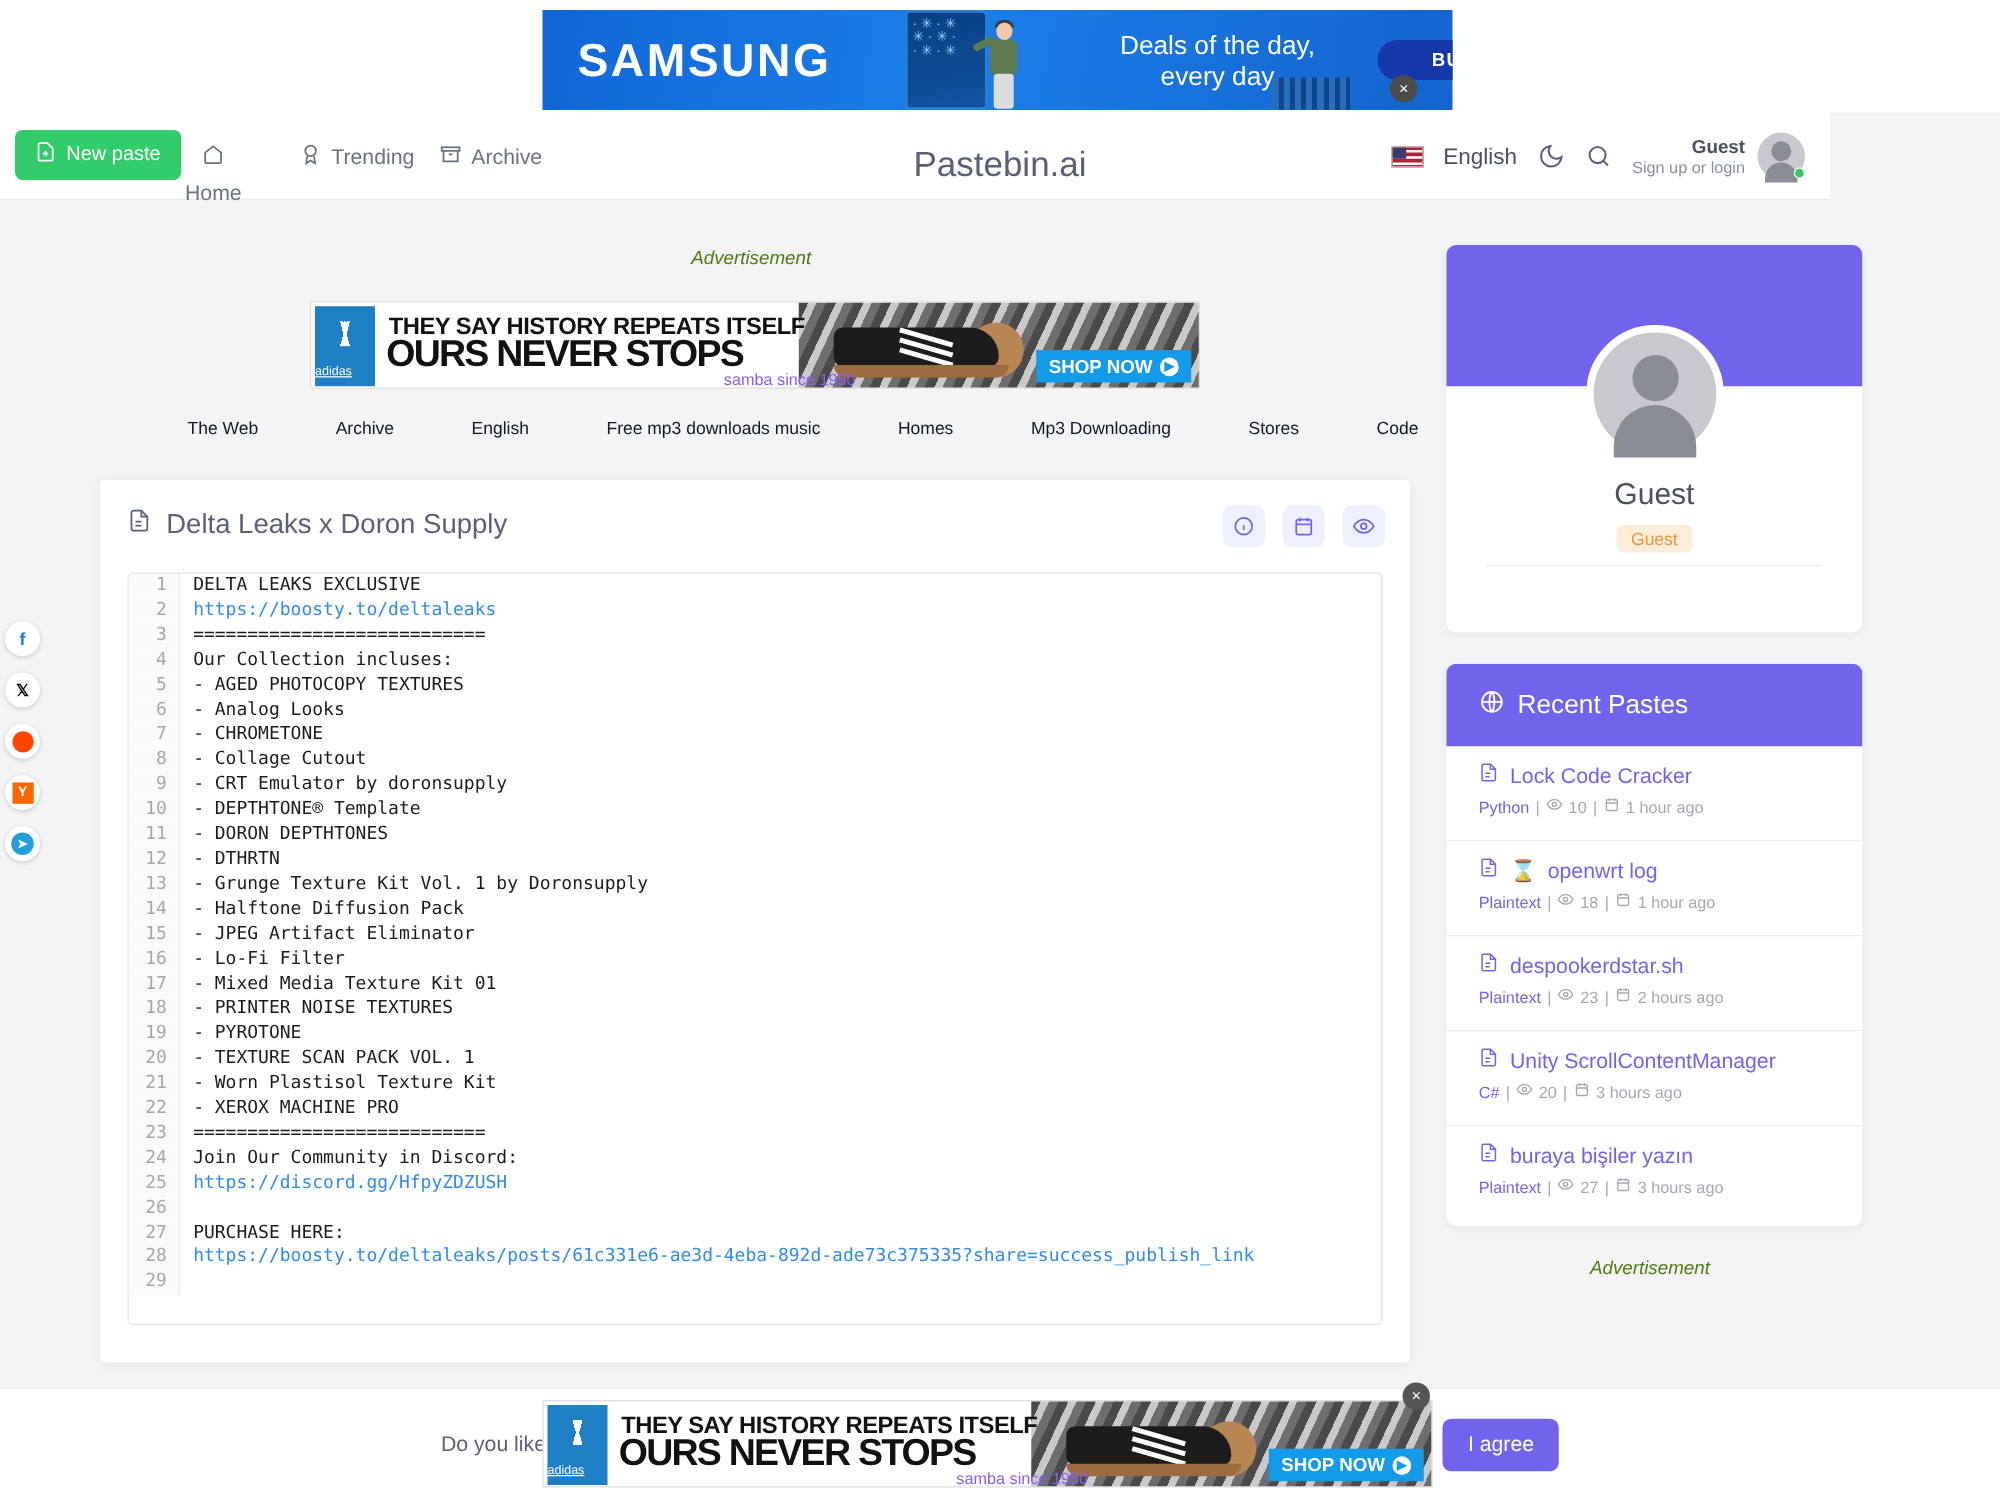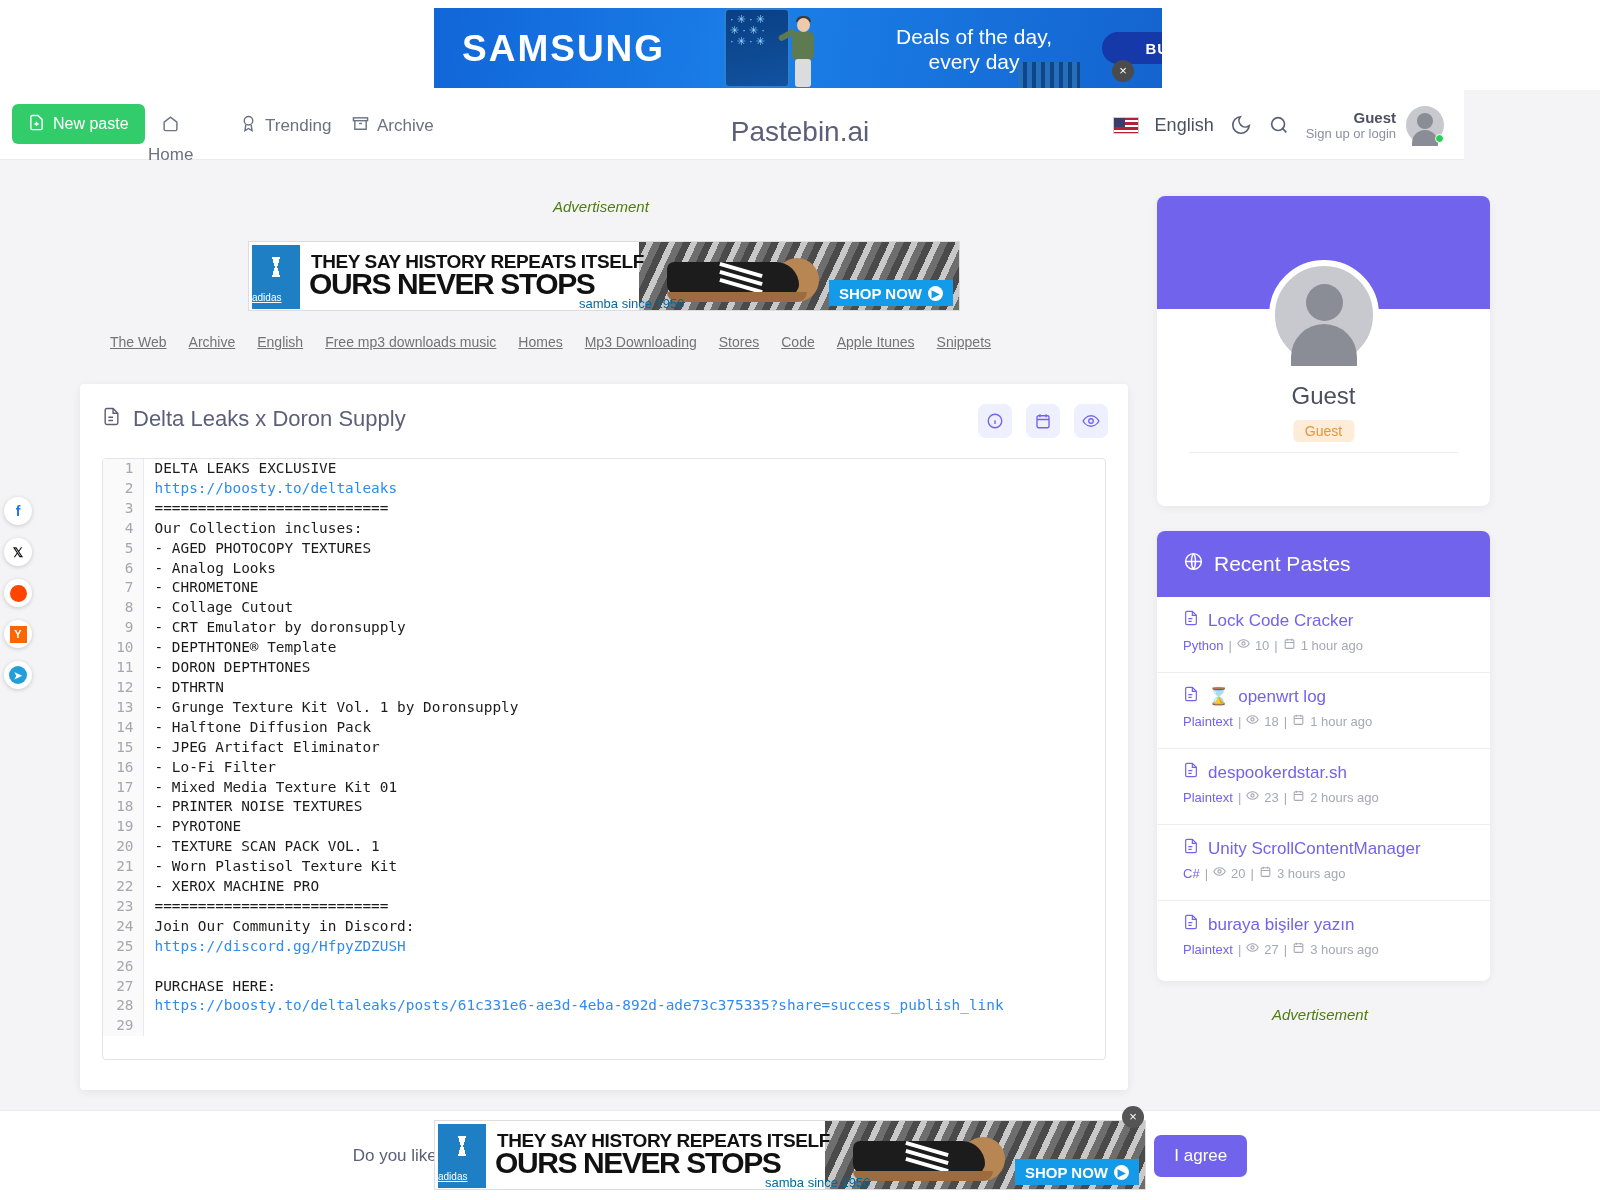--- a/index.html
+++ b/index.html
@@ -119,39 +119,39 @@
     background: #ffffff; border: 1px solid #ddd; overflow: hidden;
   }
   .adidas-logo { position: absolute; left: 3px; top: 3px; width: 48px; height: 64px; background: #1e7fc4; color:#fff; font-size:9px; }
   .adidas-logo .stripes{position:absolute;left:10px;top:12px;width:28px;height:20px;
     background: linear-gradient(75deg,transparent 46%,#fff 46% 54%,transparent 54%),
                 linear-gradient(90deg,transparent 46%,#fff 46% 54%,transparent 54%),
                 linear-gradient(105deg,transparent 46%,#fff 46% 54%,transparent 54%);}
   .adidas-logo .nm{position:absolute;left:0;bottom:6px;width:100%;text-align:left;font-size:10px;text-decoration:underline;}
   .adidas-l1 { position: absolute; left: 62px; top: 9px; font-size: 19px; font-weight: bold; color: #111; letter-spacing: -.4px;}
   .adidas-l2 { position: absolute; left: 60px; top: 25px; font-size: 30px; font-weight: bold; color: #111; letter-spacing: -1.4px;}
-  .adidas-l3 { position: absolute; left: 330px; top: 54px; font-size: 13px; color: #0369a1; }
+  .adidas-l3 { position: absolute; left: 330px; top: 54px; font-size: 13px; color: #8b5cf6; }
   .adidas-photo { position: absolute; left: 390px; top: 0; width: 322px; height: 70px;
     background: repeating-linear-gradient(115deg,#4a4a4a 0 7px,#c9c9c9 7px 13px, #6e6e6e 13px 20px); }
   .shoe { position:absolute; left:418px; top:14px; width:160px; height:48px;}
   .shoe .body{position:absolute;left:0;top:6px;width:132px;height:32px;background:#1c1c1c;border-radius:8px 26px 10px 10px;}
   .shoe .sole{position:absolute;left:0;top:36px;width:140px;height:10px;background:#9c6b3f;border-radius:0 0 10px 10px;}
   .shoe .s1{position:absolute;left:52px;top:12px;width:44px;height:4px;background:#fff;transform:rotate(16deg);}
   .shoe .s2{position:absolute;left:52px;top:20px;width:44px;height:4px;background:#fff;transform:rotate(16deg);}
   .shoe .s3{position:absolute;left:52px;top:28px;width:44px;height:4px;background:#fff;transform:rotate(16deg);}
   .shoe .heel{position:absolute;left:108px;top:2px;width:44px;height:44px;border-radius:50%;background:#b88653;}
   .shopnow {
     position: absolute; right: 6px; top: 38px; height: 26px; background: #139ae8;
     color: #fff; font-size: 15px; font-weight: bold; padding: 0 10px;
     display: flex; align-items: center; gap: 6px; cursor: pointer;
   }
   .shopnow .arr { width:15px;height:15px;border-radius:50%;background:#fff;color:#139ae8;font-size:10px;display:flex;align-items:center;justify-content:center;}
 
   .linkrow { position: absolute; left: 110px; top: 334px; width: 950px; display: flex; gap: 22px; }
-  .linkrow a { color: #737373; font-size: 14px; text-decoration: underline; cursor: pointer; white-space: nowrap; }
+  .linkrow a { color: #0f172a; font-size: 14px; cursor: pointer; white-space: nowrap; margin-left: 40px; }
 
   
   .paste-card {
     position: absolute; left: 80px; top: 384px; width: 1048px; height: 706px;
     background: #fff; border-radius: 4px; box-shadow: 0 2px 10px rgba(0,0,0,.07);
   }
   .paste-head { position: absolute; left: 0; top: 0; width: 100%; height: 72px; }
   .paste-title { position: absolute; left: 22px; top: 22px; display: flex; align-items: center; gap: 12px; color: #5b5f78; font-size: 22px; }
   .paste-actions { position: absolute; right: 20px; top: 20px; display: flex; gap: 14px; }
   .actbtn { width: 34px; height: 34px; border-radius: 8px; background: #eeefff; display: flex; align-items: center; justify-content: center; cursor: pointer; }

